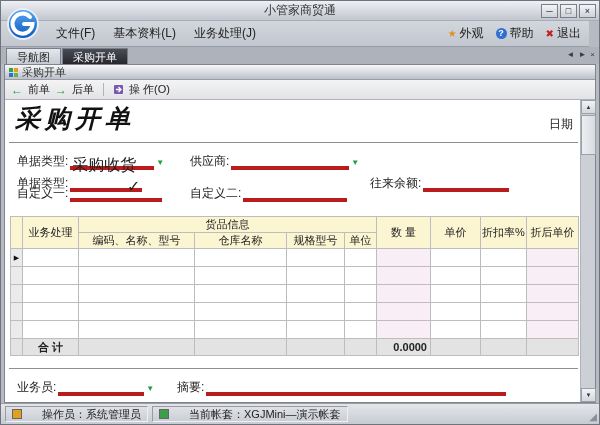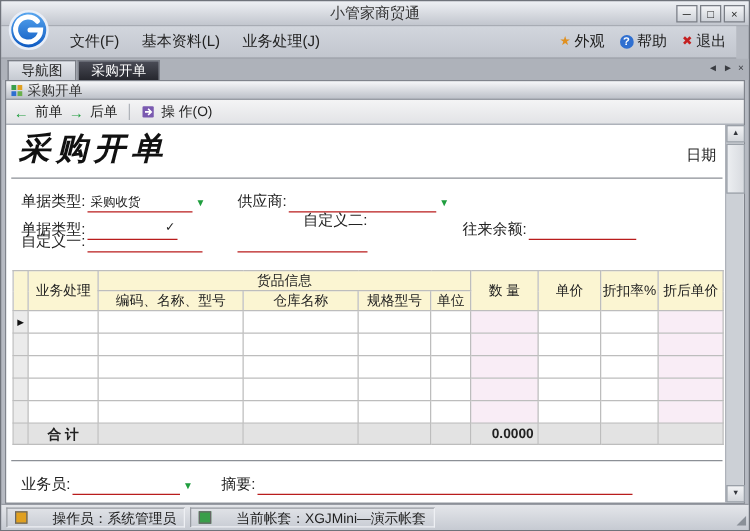--- a/index.html
+++ b/index.html
@@ -58,21 +58,21 @@
   .tb-sep { width:1px; height:13px; background:#b0b4ba; margin:0 4px; }
 
   
   .form { position:absolute; top:35px; left:0; right:0; bottom:0; background:#fff; }
   .form-title { position:absolute; left:10px; top:2px; font-family:"Liberation Serif","DejaVu Serif",serif;
                 font-style:italic; font-weight:bold; font-size:25px; letter-spacing:5px; color:#111; }
   .date-label { position:absolute; right:22px; top:16px; font-size:12px; }
   .rule { position:absolute; top:42px; left:4px; right:17px; border-top:1px solid #8c9096; }
   .frow { position:absolute; left:0; right:17px; height:20px; }
   .fgroup { position:absolute; bottom:0; display:flex; align-items:flex-end; gap:2px; font-size:12px; }
-  .fline { display:inline-block; border-bottom:1px solid #b91c1c; height:15px; font-size:10px;
+  .fline { display:inline-block; border-bottom:4px solid #b91c1c; height:15px; font-size:16px;
            padding:0 2px; }
   .garrow { color:#1f9e3e; font-size:8px; line-height:14px; }
   .fcheck { text-align:right; font-weight:bold; }
 
   
   .grid-wrap { position:absolute; top:116px; left:5px; right:19px; }
   table { border-collapse:collapse; table-layout:fixed; width:100%; font-size:11px; }
   th, td { border:1px solid #bdbdbd; overflow:hidden; white-space:nowrap; }
   thead th { background:#fbf5d2; font-weight:normal; text-align:center; height:15px; color:#222; }
   tbody td { height:18px; background:#fff; }
@@ -224,21 +224,21 @@
           <span>往来余额:</span>
           <span class="fline" style="width:86px;"></span>
         </span>
       </div>
 
       <div class="frow" style="top:82px;">
         <span class="fgroup" style="left:12px;">
           <span>自定义一:</span>
           <span class="fline" style="width:92px;"></span>
         </span>
-        <span class="fgroup" style="left:185px;flex-direction:column;">
+        <span class="fgroup" style="left:185px;">
           <span>自定义二:</span>
           <span class="fline" style="width:104px;"></span>
         </span>
       </div>
 
       <div class="grid-wrap">
         <table>
           <colgroup>
             <col style="width:12px">
               <col style="width:56px">

